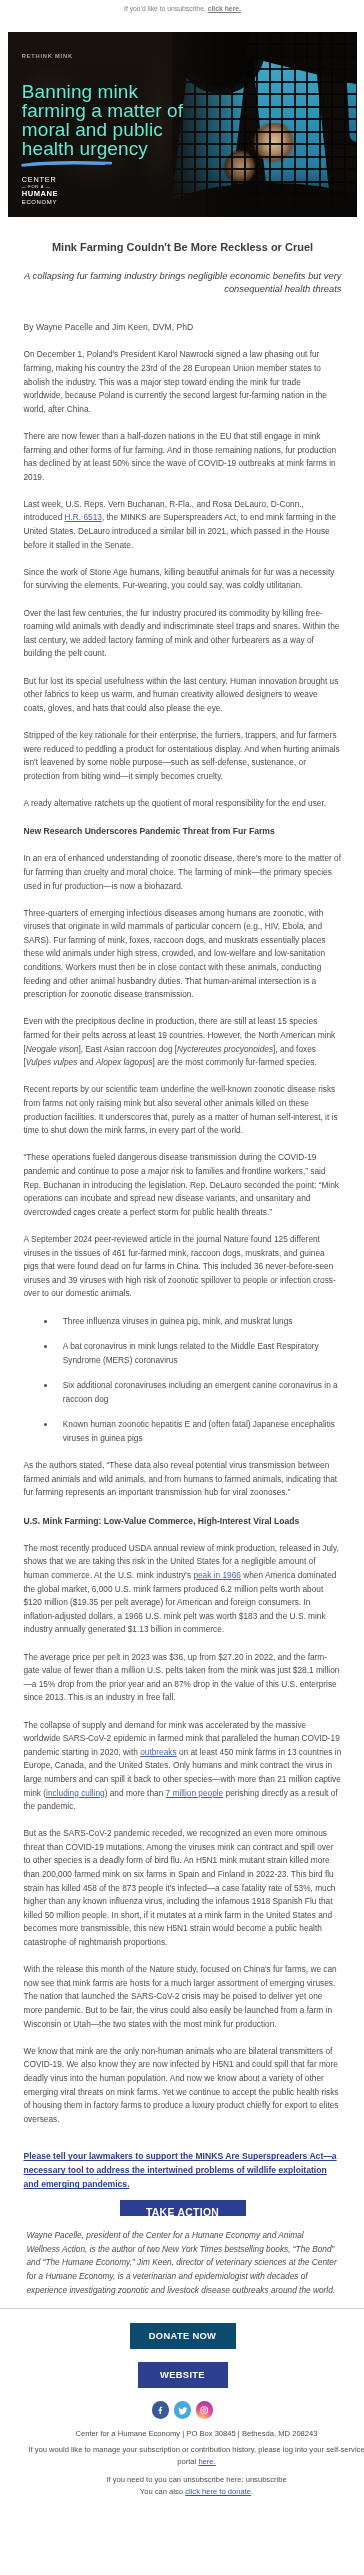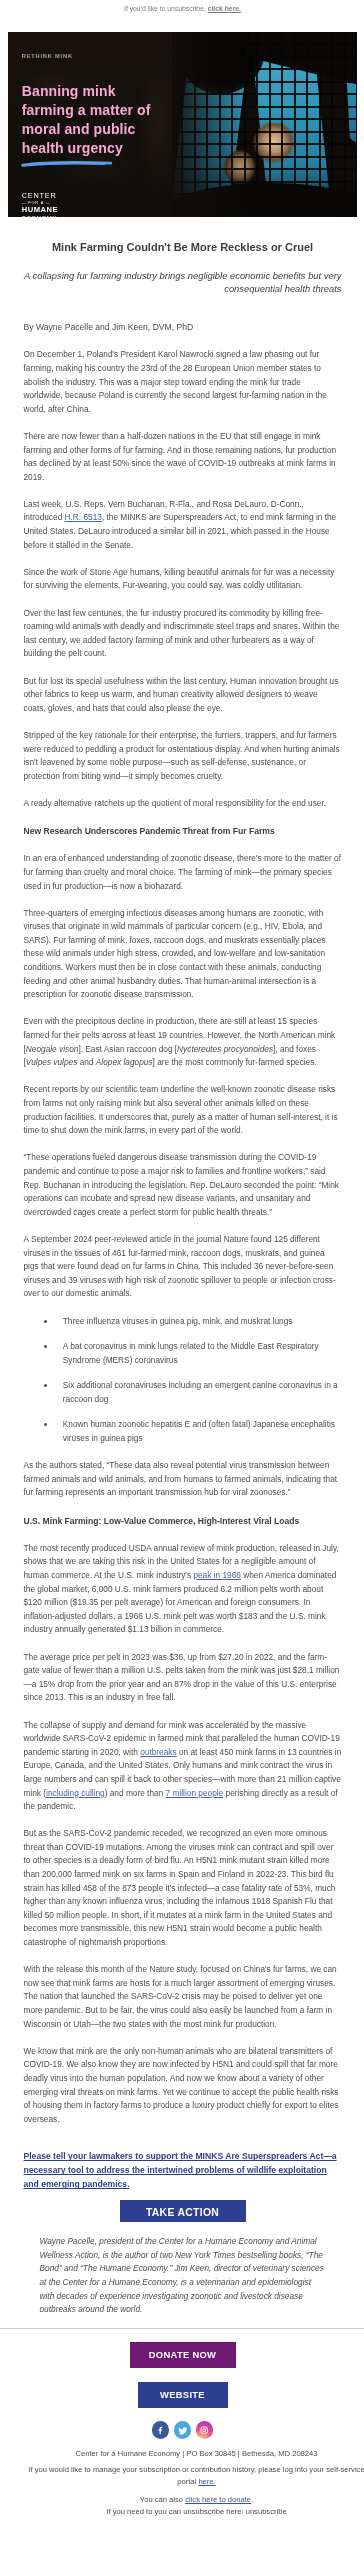--- a/index.html
+++ b/index.html
@@ -31,47 +31,47 @@
   .mink.small { left:48px; top:117px; width:39px; height:52px;
     background:radial-gradient(ellipse 50% 40% at 50% 35%, #c8a47e 0%, #97744f 45%, #543b24 72%, transparent 85%); }
   .mound { position:absolute; left:-10.4px; bottom:-29px; width:219px; height:63px; background:radial-gradient(ellipse at 50% 40%, #0a0705 40%, rgba(8,6,4,.9) 70%, transparent 95%); border-radius:50%; }
   .grid { position:absolute; inset:-3.1px;
     background-image:
       repeating-linear-gradient(90deg, rgba(6,5,4,.9) 0 1.6px, transparent 1.6px 12.5px),
       repeating-linear-gradient(0deg, rgba(6,5,4,.9) 0 1.6px, transparent 1.6px 12.5px); }
   .cage-fade { position:absolute; inset:0; background:linear-gradient(90deg, rgba(16,12,9,.92), rgba(16,12,9,0) 42%), linear-gradient(0deg, rgba(10,8,6,.75), transparent 28%); }
 
   .kicker { position:absolute; left:14px; top:21px; font-size:5.7px; letter-spacing:0.8px; font-weight:bold; color:#c9c6c2; opacity:.8; }
-  .hero-headline { position:absolute; left:14px; top:50px; font-size:14px; line-height:19px; font-weight:bold; color:#f9a8d4; white-space:pre-line; letter-spacing:0.1px; }
+  .hero-headline { position:absolute; left:14px; top:50px; font-size:19px; line-height:19px; font-weight:normal; color:#5eead4; white-space:pre-line; letter-spacing:0.1px; }
   .swoosh { position:absolute; left:13px; top:128px; }
-  .hero-logo { position:absolute; left:14px; top:160px; color:#ffffff; }
+  .hero-logo { position:absolute; left:14px; top:144px; color:#ffffff; }
   .hero-logo .l1 { font-size:7.3px; letter-spacing:0.8px; line-height:8.9px; }
   .hero-logo .l2 { font-size:3.9px; letter-spacing:0.8px; line-height:4.7px; }
   .hero-logo .l3 { font-size:7.6px; font-weight:bold; letter-spacing:0.5px; line-height:8.9px; }
   .hero-logo .l4 { font-size:6px; letter-spacing:0.6px; line-height:6.8px; }
 
   
   .article { padding:0 23.5px; color:#4d4d4d; }
   .page-title { margin:23px 0 0; text-align:center; font-size:11px; line-height:15.6px; color:#3d3d3d; font-weight:bold; }
   .subtitle { margin:14.6px 0 0; text-align:right; font-style:italic; font-size:9.4px; line-height:12.5px; color:#3d3d3d; }
   .byline { margin:26px 0 0; font-size:8.6px; line-height:13.6px; }
   #article-body p.para { margin:13.6px 0; font-size:8.3px; line-height:13.6px; }
   #article-body h3.section-heading { margin:14.6px 0 13.6px; font-size:8.6px; line-height:13.6px; color:#3d3d3d; font-weight:bold; }
   #article-body ul.bullets { margin:13.6px 0; padding-left:32px; list-style:disc; }
   #article-body ul.bullets li { margin-bottom:5.2px; font-size:8.3px; line-height:13.6px; padding-left:7.3px;margin-top:12px; }
   #article-body em { font-style:italic; }
   a.tlink { color:#4a62a8; text-decoration:underline; cursor:pointer; }
   .cta-link { display:block; margin:23px 0 0; font-weight:bold; font-size:8.6px; line-height:14px; color:#2c3e8e; text-decoration:underline; cursor:pointer; }
   .btn { display:block; text-align:center; color:#ffffff; font-weight:bold; text-decoration:none; cursor:pointer; }
-  .btn-take-action { width:126px; height:22px; line-height:25.5px; margin:8.9px auto 0; background:#2c3f90; font-size:10.4px; letter-spacing:0.3px; }
-  .bio { margin:13px 16px 0; font-style:italic; font-size:8.3px; line-height:13.6px; }
+  .btn-take-action { width:126px; height:16px; line-height:25.5px; margin:8.9px auto 0; background:#2c3f90; font-size:10.4px; letter-spacing:0.3px; }
+  .bio { margin:13px 3px 0; font-style:italic; font-size:8.3px; line-height:13.6px; }
 
   
   .footer-divider { border:none; border-top:0.5px solid #cccccc; margin:11px 0 0; }
-  .btn-donate { width:106px; height:26px; line-height:26px; margin:13.6px auto 0; background:#701a75; font-size:9.4px; letter-spacing:0.3px; }
+  .btn-donate { width:106px; height:26px; line-height:26px; margin:13.6px auto 0; background:#0c4a6e; font-size:9.4px; letter-spacing:0.3px; }
   .btn-website { width:90px; height:26px; line-height:26px; margin:13.6px auto 0; background:#2c3f90; font-size:9.4px; letter-spacing:0.3px; }
   .social { margin:13px auto 0; display:flex; justify-content:center; gap:4.2px; }
   .social .sicon { width:17.7px; height:17.7px; border-radius:50%; display:flex; align-items:center; justify-content:center; cursor:pointer; }
   .sicon.fb { background:#3b5998; }
   .sicon.tw { background:#4aa8e0; }
   .sicon.ig { background:radial-gradient(circle at 30% 110%, #fdc468 10%, #df4996 55%, #9b36b7 95%); }
   .footer-text { text-align:center; font-size:7.6px; line-height:12px; color:#4d4d4d;padding-left:28px; }
   .footer-address { margin-top:8.9px; }
   .footer-portal { margin-top:4.2px; }
   .footer-small { margin-top:6.3px; }
@@ -187,22 +187,22 @@
     </div>
 
     <div class="footer-text footer-address">Center for a Humane Economy | PO Box 30845 | Bethesda, MD 208243</div>
 
     <div class="footer-text footer-portal">
       <span>If you would like to manage your subscription or contribution history, please log into your self-service portal </span><a>here.</a>
     </div>
 
     <div class="footer-text footer-small">
       <div>
+        <span>If you need to you can unsubscribe here: </span><a class="plain">unsubscribe</a>
+      </div>
+      <div>
         <span>You can also </span><a>click here to donate</a><span>.</span>
       </div>
-      <div>
-        <span>If you need to you can unsubscribe here: </span><a class="plain">unsubscribe</a>
-      </div>
     </div>
   </div>
 
 </div>
 
 
 </body></html>

